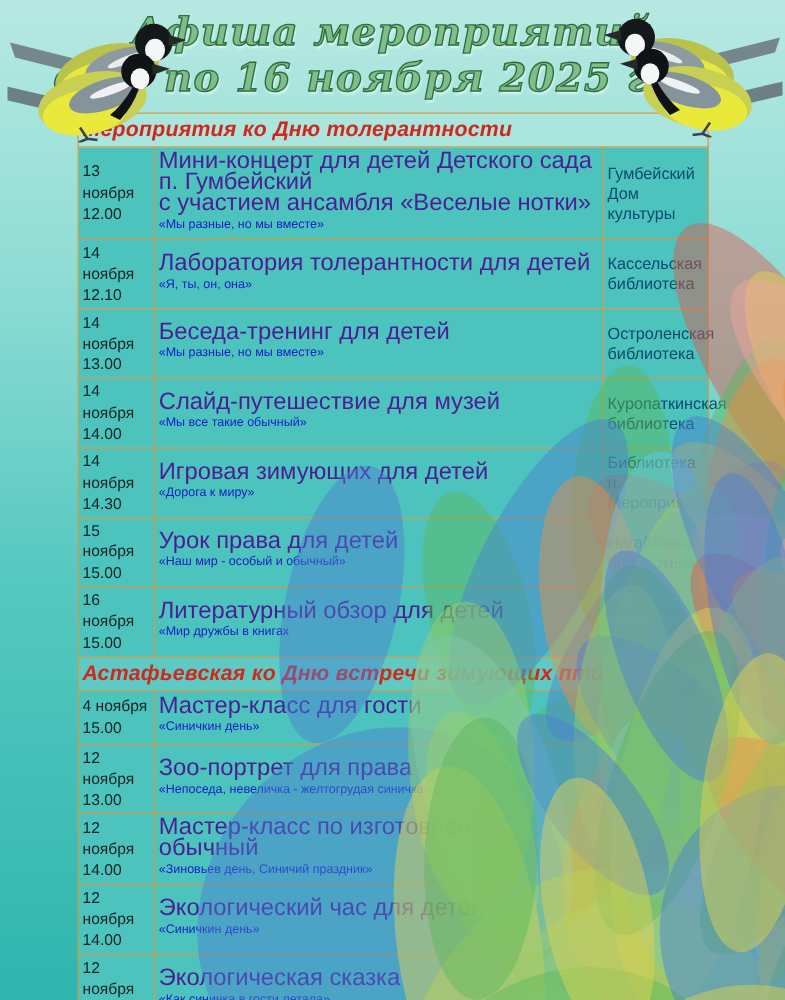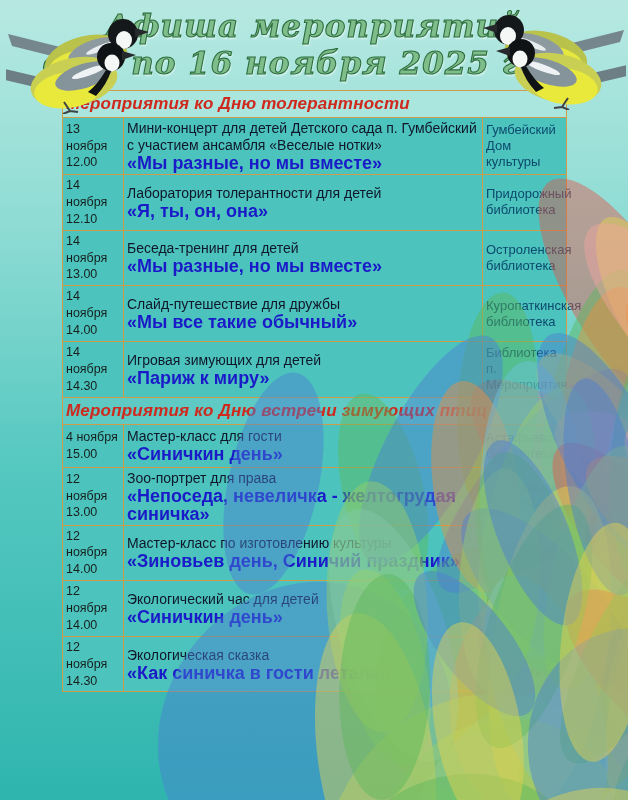--- a/index.html
+++ b/index.html
@@ -44,22 +44,22 @@
     height:27px;letter-spacing:.2px;
   }
   td.sh-0{background:var(--header1_background)}
   td.sh-1{background:var(--header2_background)}
   tr.event-row td{height:43px}
   tr.event-row.lines-3 td{height:46px}
   .col-date{width:61px}
   .col-event{width:359px}
   .col-venue{width:84px}
   .date-cell{font-size:12.5px;color:#16211f;line-height:1.35}
-  .desc-line{font-size:14px;color:#0f172a;line-height:17px}
-  .event-title{font-size:18px;font-weight:bold;color:var(--event_title_blue);line-height:18px}
+  .desc-line{font-size:19px;color:#4c1d95;line-height:17px}
+  .event-title{font-size:10px;font-weight:normal;color:var(--event_title_blue);line-height:18px}
   .venue-cell{font-size:13px;color:#0c4a6e;line-height:16px}
   .hands-layer{position:absolute;left:0;top:0;width:628px;height:800px;z-index:4;pointer-events:none}
 </style>
 </head>
 <body>
 
 <svg width="0" height="0" style="position:absolute" aria-hidden="true">
   <defs>
     <symbol id="hand" viewBox="0 0 40 48">
       <ellipse cx="20" cy="35" rx="10" ry="11"></ellipse>
@@ -134,57 +134,79 @@
       </tr>
       <tr class="event-row">
         <td class="date-cell">
           <div>14 ноября</div>
           <div>12.10</div>
         </td>
         <td class="event-cell">
           <div class="desc-line">Лаборатория толерантности для детей</div>
           <div class="event-title">«Я, ты, он, она»</div>
         </td>
-        <td class="venue-cell">Придорожный библиотека</td>
+        <td class="venue-cell">Кассельская библиотека</td>
       </tr>
       <tr class="event-row">
         <td class="date-cell">
           <div>14 ноября</div>
           <div>13.00</div>
         </td>
         <td class="event-cell">
           <div class="desc-line">Беседа-тренинг для детей</div>
           <div class="event-title">«Мы разные, но мы вместе»</div>
         </td>
         <td class="venue-cell">Остроленская библиотека</td>
       </tr>
       <tr class="event-row">
         <td class="date-cell">
           <div>14 ноября</div>
           <div>14.00</div>
         </td>
         <td class="event-cell">
-          <div class="desc-line">Слайд-путешествие для дружбы</div>
+          <div class="desc-line">Слайд-путешествие для музей</div>
           <div class="event-title">«Мы все такие обычный»</div>
         </td>
         <td class="venue-cell">Куропаткинская библиотека</td>
       </tr>
       <tr class="event-row">
         <td class="date-cell">
           <div>14 ноября</div>
           <div>14.30</div>
         </td>
         <td class="event-cell">
           <div class="desc-line">Игровая зимующих для детей</div>
-          <div class="event-title">«Париж к миру»</div>
+          <div class="event-title">«Дорога к миру»</div>
         </td>
         <td class="venue-cell">Библиотека п. Мероприятия</td>
       </tr>
+      <tr class="event-row">
+        <td class="date-cell">
+          <div>15 ноября</div>
+          <div>15.00</div>
+        </td>
+        <td class="event-cell">
+          <div class="desc-line">Урок права для детей</div>
+          <div class="event-title">«Наш мир - особый и обычный»</div>
+        </td>
+        <td class="venue-cell">Нагайбакская библиотека</td>
+      </tr>
+      <tr class="event-row">
+        <td class="date-cell">
+          <div>16 ноября</div>
+          <div>15.00</div>
+        </td>
+        <td class="event-cell">
+          <div class="desc-line">Литературный обзор для детей</div>
+          <div class="event-title">«Мир дружбы в книгах</div>
+        </td>
+        <td class="venue-cell">Калининская библиотека</td>
+      </tr>
       <tr>
-        <td colspan="3" class="section-header sh-1">Мероприятия ко Дню встречи зимующих птиц</td>
+        <td colspan="3" class="section-header sh-1">Астафьевская ко Дню встречи зимующих птиц</td>
       </tr>
       <tr class="event-row">
         <td class="date-cell">
           <div>4 ноября</div>
           <div>15.00</div>
         </td>
         <td class="event-cell">
           <div class="desc-line">Мастер-класс для гости</div>
           <div class="event-title">«Синичкин день»</div>
         </td>
@@ -200,21 +222,21 @@
           <div class="event-title">«Непоседа, невеличка - желтогрудая синичка»</div>
         </td>
         <td class="venue-cell">Остроленская библиотека</td>
       </tr>
       <tr class="event-row">
         <td class="date-cell">
           <div>12 ноября</div>
           <div>14.00</div>
         </td>
         <td class="event-cell">
-          <div class="desc-line">Мастер-класс по изготовлению культуры</div>
+          <div class="desc-line">Мастер-класс по изготовлению обычный</div>
           <div class="event-title">«Зиновьев день, Синичий праздник»</div>
         </td>
         <td class="venue-cell">музей с. Париж</td>
       </tr>
       <tr class="event-row">
         <td class="date-cell">
           <div>12 ноября</div>
           <div>14.00</div>
         </td>
         <td class="event-cell">

